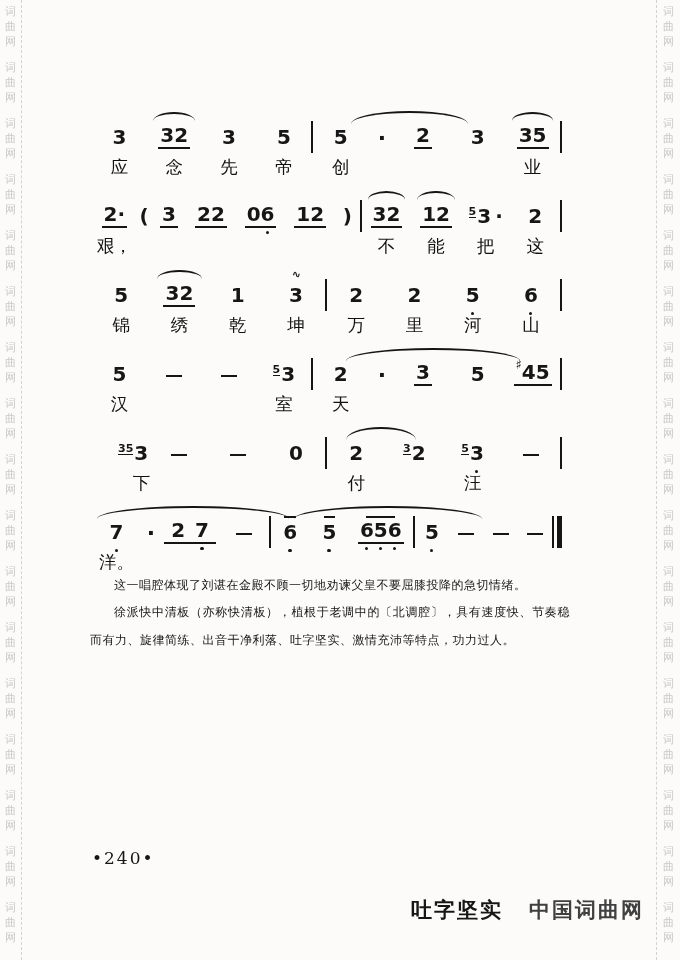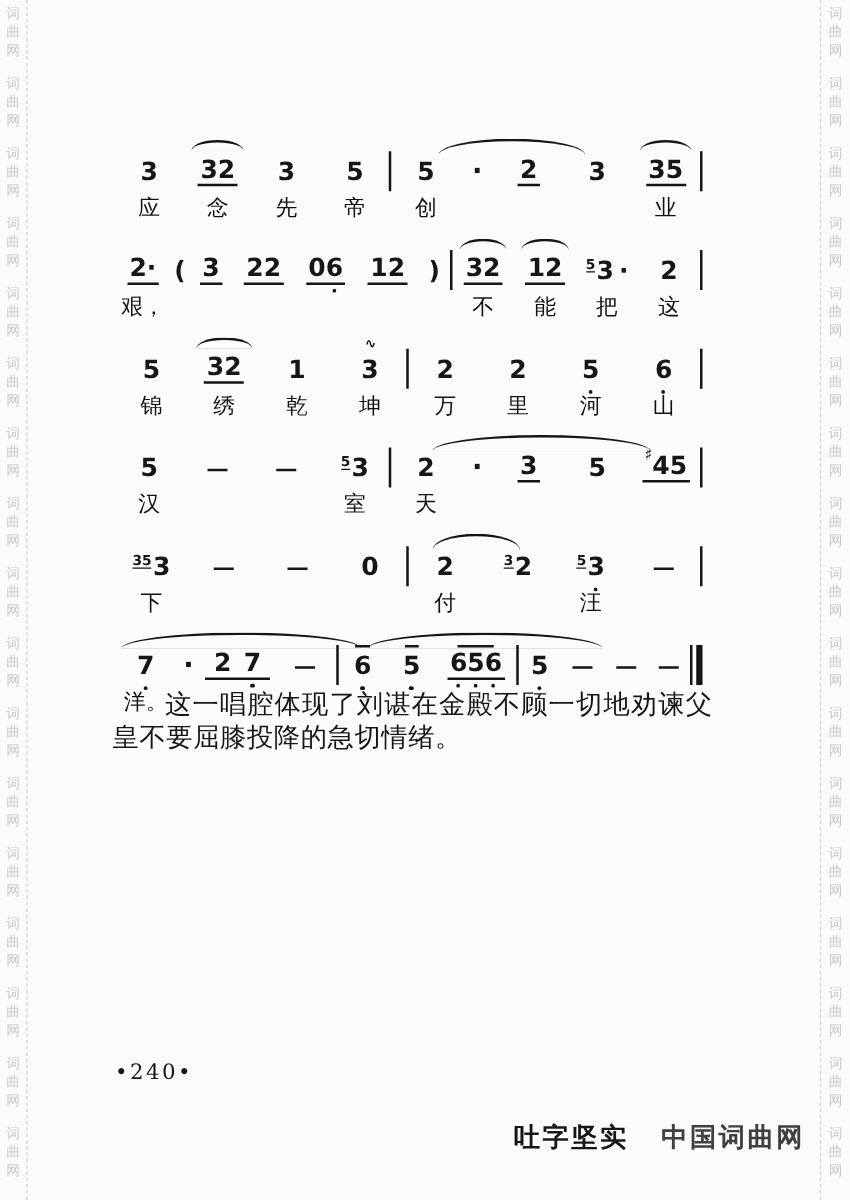--- a/index.html
+++ b/index.html
@@ -78,22 +78,22 @@
   .endcell .thin  { width:2px; background:#151515; }
   .endcell .thick { width:5px; background:#151515; }
   .slur {
     position:absolute; top:3px; height:13px;
     border-top:2px solid #151515;
     border-radius:50% 50% 0 0 / 100% 100% 0 0;
   }
 
   
   .prose {
-    position:absolute; left:90px; top:550px; width:480px;
-    font-size:21px; line-height:27.4px;
+    position:absolute; left:90px; top:572px; width:480px;
+    font-size:12px; line-height:27.4px;
     text-align:justify; letter-spacing:0.5px;
   }
   .prose p { text-indent:2em; }
 
   .pageno {
     position:absolute; left:92px; top:848px;
     font-size:17px; letter-spacing:2px;
     font-family:"DejaVu Serif", serif;
   }
 
@@ -595,21 +595,21 @@
             <span class="ch">5</span>
           </div>
           <div class="lyr"></div>
         </div>
         <div class="barcell"></div>
       </div>
     </div>
     <div class="system">
       <div class="slur" style="left: 54%; width: 15%;"></div>
       <div class="srow">
-        <div class="cell" style="flex-grow: 1;">
+        <div class="cell" style="flex-grow: 1; align-items: flex-end;">
           <div class="above"></div>
           <div class="numwrap">
             <span class="grace">35</span>
             <span class="ch">3</span>
           </div>
           <div class="lyr">下</div>
         </div>
         <div class="cell" style="flex-grow: 1;">
           <div class="above"></div>
           <div class="numwrap">
@@ -757,19 +757,20 @@
         <div class="endcell">
           <div class="thin"></div>
           <div class="thick"></div>
         </div>
       </div>
     </div>
   </div>
 
 <div class="prose">
   <p>这一唱腔体现了刘谌在金殿不顾一切地劝谏父皇不要屈膝投降的急切情绪。</p>
+  <p>徐派快中清板（亦称快清板），植根于老调中的〔北调腔〕，具有速度快、节奏稳而有力、旋律简练、出音干净利落、吐字坚实、激情充沛等特点，功力过人。</p>
 </div>
 
 <div class="pageno">•240•</div>
 
 <div class="footer">
   <span>吐字坚实</span><span class="brand" style="color: #404040;">中国词曲网</span>
 </div>
 
 </body></html>

